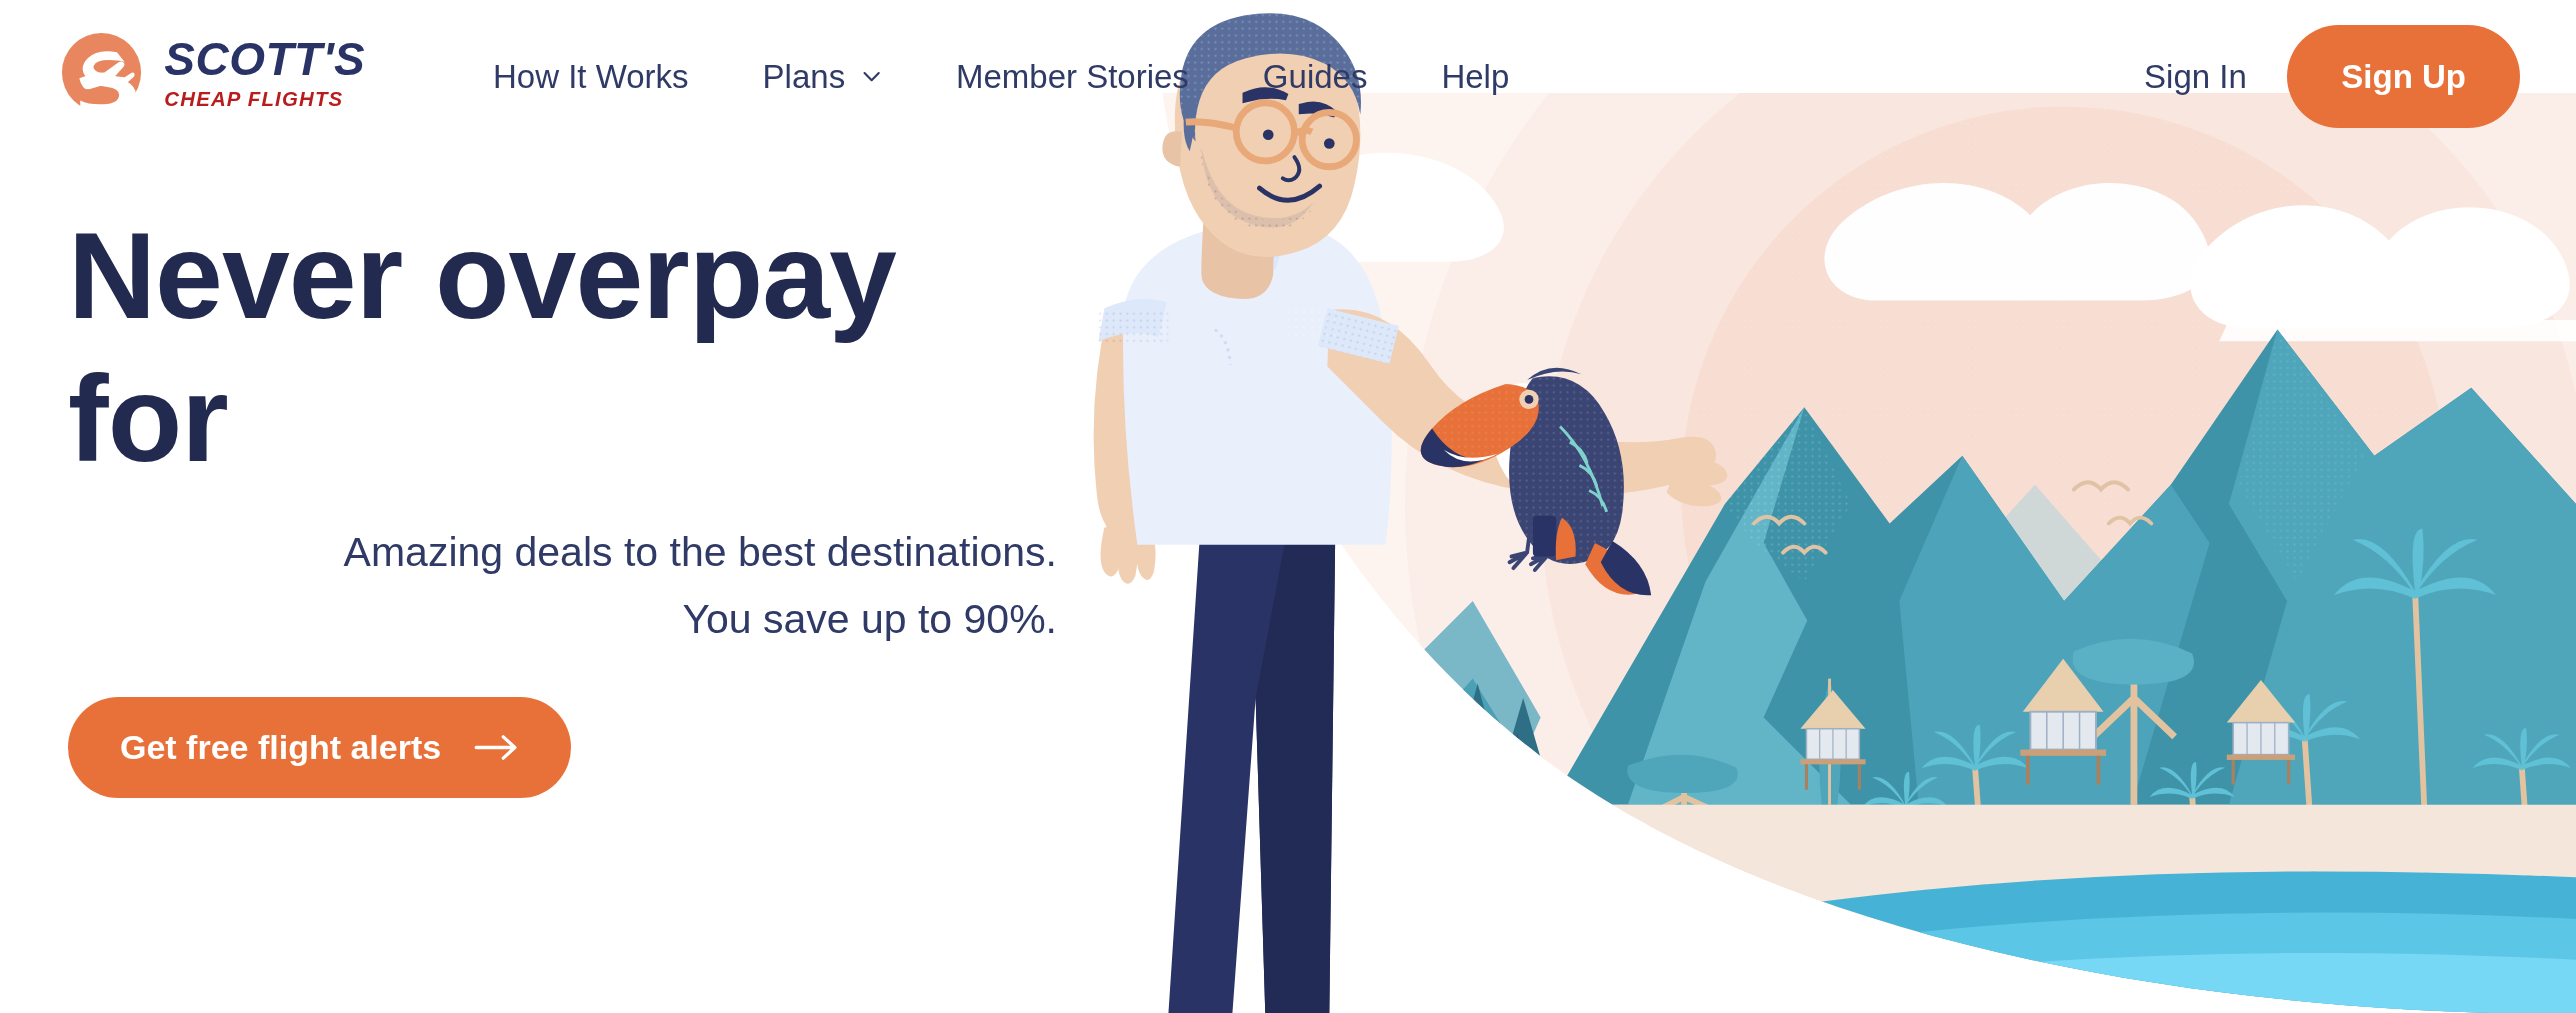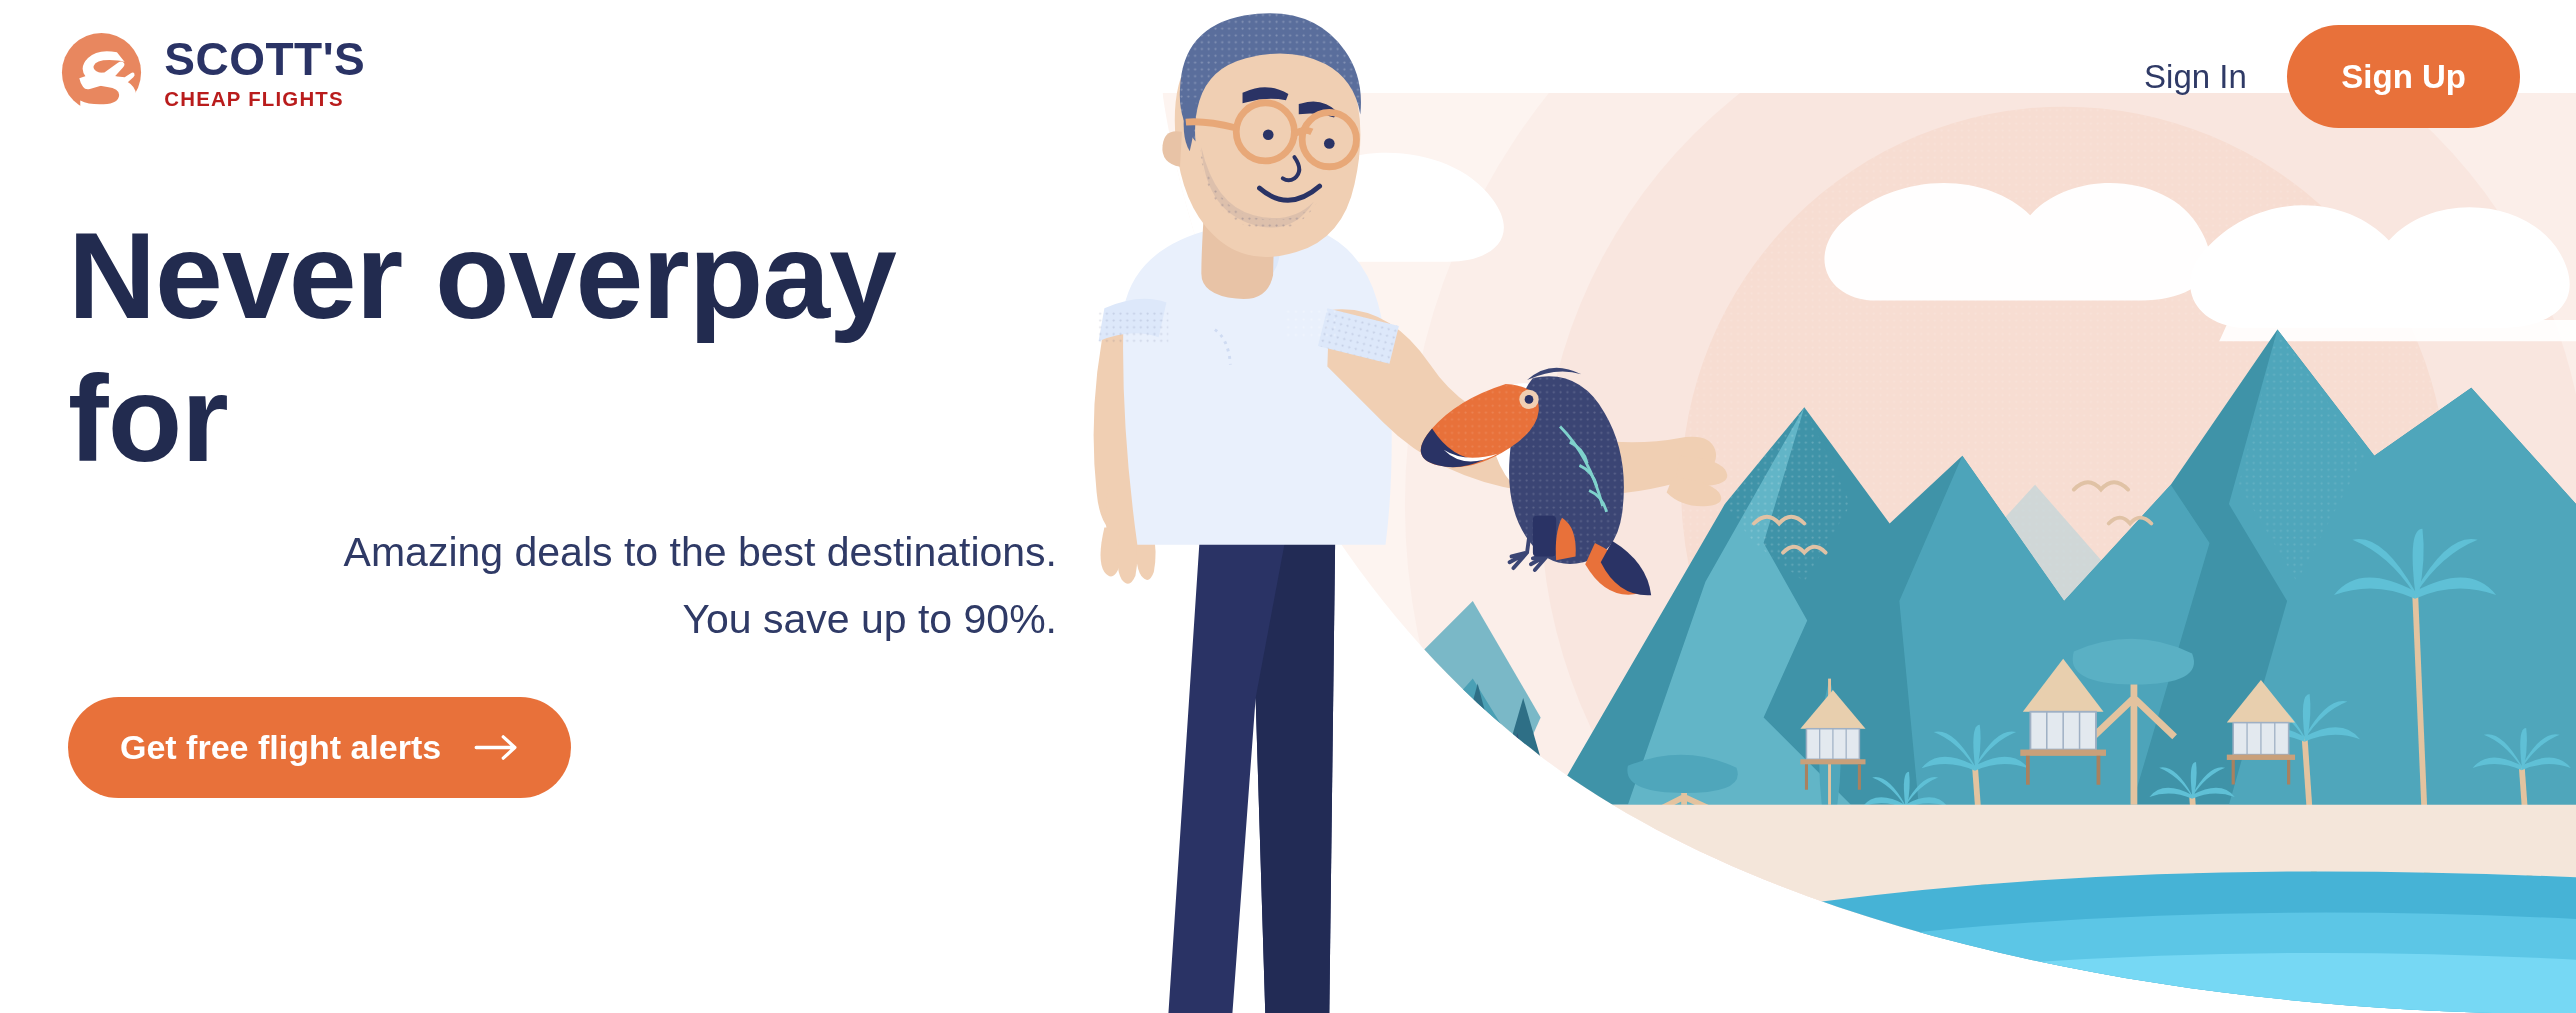--- a/index.html
+++ b/index.html
@@ -17,21 +17,21 @@
   }
   .hero-art svg{ display:block; width:100%; height:100%; }
 
   
   .header{
     position:absolute; left:0; top:0; width:2576px; height:153px;
     display:flex; align-items:center; z-index:40;
   }
   .brand{ position:absolute; left:60px; top:31px; display:flex; align-items:center; gap:21.3px; }
   .brand-mark{ width:83px; height:83px; flex:none; }
-  .brand-words{ display:flex; flex-direction:column; justify-content:flex-start; }
+  .brand-words{ display:flex; flex-direction:column; justify-content:flex-start;font-style:italic; }
   .brand-top{
     font-size:46px; font-weight:bold; color:#2a3365; letter-spacing:0.5px; line-height:1;
   }
   .brand-sub{
     font-size:20.4px; font-weight:bold; color:#b91c1c; letter-spacing:1.2px;
     line-height:1; margin-top:6.8px;
   }
 
   .nav{
     position:absolute; left:456px; top:0; height:153px;
@@ -376,20 +376,40 @@
         <circle cx="43" cy="43" r="41" fill="#e8875f"></circle>
         <path d="M 59 22 q -20 -4 -30 6 q -10 10 -2 20 q 6 8 22 10 q 14 2 12 10 q -2 8 -20 8 q -12 0 -20 -4 l 0 12 q 12 4 26 4 q 24 0 30 -14 q 6 -14 -8 -22 q -10 -6 -24 -8 q -12 -2 -10 -8 q 2 -6 16 -6 q 10 0 16 2 Z" fill="#ffffff"></path>
         <path d="M 20 49 q 16 -6 26 -6 l 14 -10 q 4 -3 6 0 q 2 2 -1 5 l -8 9 l 10 1 l 6 -4 q 3 -2 4 0 q 1 2 -1 4 l -9 8 q -2 2 -6 2 l -16 -2 l -14 4 q -5 1 -7 -2 q -3 -4 -4 -9 Z" fill="#ffffff"></path>
       </svg>
       <span class="brand-words">
         <span class="brand-top">SCOTT'S</span>
         <span class="brand-sub">CHEAP FLIGHTS</span>
       </span>
     </a>
 
+    <nav class="nav">
+      <button class="nav-item">
+        <span>How It Works</span>
+      </button>
+      <button class="nav-item">
+        <span>Plans</span>
+        <svg class="chev" viewBox="0 0 24 24" fill="none">
+          <path d="M4 8 L12 16 L20 8" stroke="#2f3a66" stroke-width="2.4" stroke-linecap="round" stroke-linejoin="round"></path>
+        </svg>
+      </button>
+      <button class="nav-item">
+        <span>Member Stories</span>
+      </button>
+      <button class="nav-item">
+        <span>Guides</span>
+      </button>
+      <button class="nav-item">
+        <span>Help</span>
+      </button>
+    </nav>
 
     <div class="auth">
       <button class="signin">Sign In</button>
       <button class="signup">Sign Up</button>
     </div>
   </header>
 
   <section class="hero-copy">
     <h1 class="headline">
       <span>Never overpay for</span><br>

